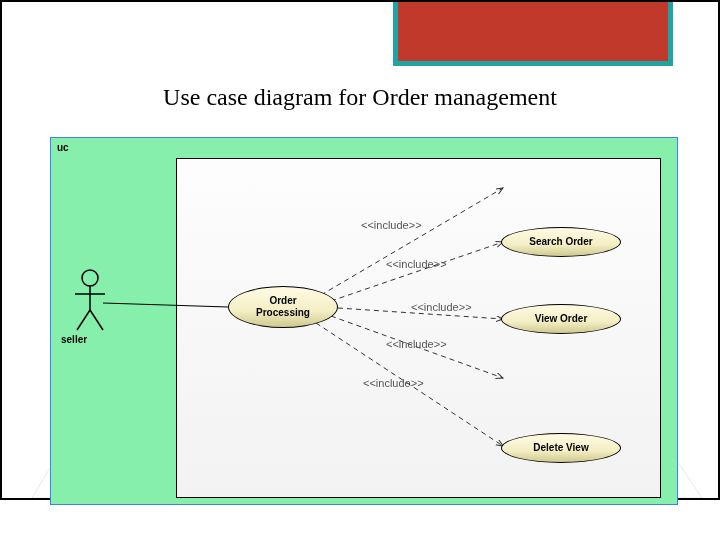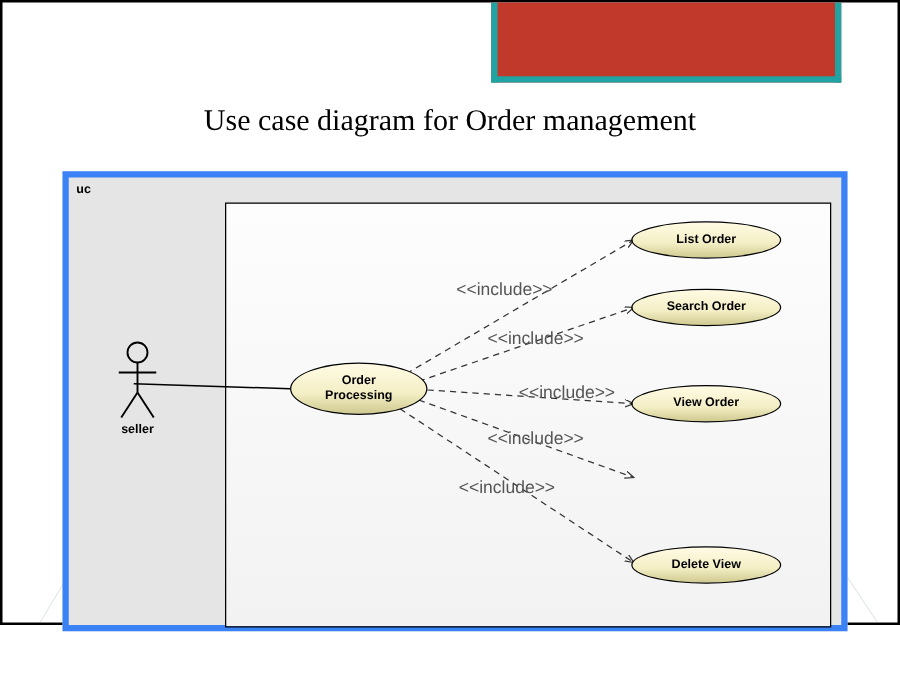--- a/index.html
+++ b/index.html
@@ -35,42 +35,41 @@
     font-size: 24px;
     color: #000;
     z-index: 2;
   }
   .diagram-wrap {
     position: absolute;
     top: 135px;
     left: 48px;
     width: 628px;
     height: 368px;
-    background: #e5e5e5;
-    border: 5px solid #3b82f6;
+    background: #86efac;
+    border: 1px solid #3b82f6;
     z-index: 1;
   }
   .uc-label {
     position: absolute;
     top: 4px; left: 6px;
     font-size: 10px; font-weight: bold;
   }
   .system-box {
     position: absolute;
     top: 20px; left: 125px;
     width: 485px; height: 340px;
     border: 1px solid #000;
     background: linear-gradient(#fdfdfd, #f2f2f2);
   }
   
   .actor {
     position: absolute;
-    left: 26px; top: 130px;
+    left: 10px; top: 130px;
     width: 58px;
-    text-align: center;
     font-size: 10px; font-weight: bold;
   }
   .actor svg { display:block; margin: 0 auto; }
   
   .oval {
     position: absolute;
     border: 1px solid #000;
     border-radius: 50%;
     display: flex; align-items: center; justify-content: center;
     text-align: center;
@@ -84,21 +83,21 @@
     width: 110px; height: 42px;
   }
   .uc1 { left: 450px; top: 35px;  width: 120px; height: 30px; }
   .uc2 { left: 450px; top: 89px;  width: 120px; height: 30px; }
   .uc3 { left: 450px; top: 166px; width: 120px; height: 30px; }
   .uc4 { left: 450px; top: 222px; width: 110px; height: 40px; }
   .uc5 { left: 450px; top: 295px; width: 120px; height: 30px; }
   
   .incl {
     position: absolute;
-    font-size: 14px;
+    font-size: 11px;
     color: #555;
   }
   svg.connectors {
     position: absolute;
     top: 0; left: 0;
     width: 628px; height: 368px;
     pointer-events: none;
   }
 </style>
 </head>
@@ -153,18 +152,17 @@
       <line x1="265" y1="185" x2="452" y2="308" stroke="#333" stroke-width="1" stroke-dasharray="5,4" marker-end="url(#arrow)"></line>
     </svg>
 
     <div class="incl" style="left:310px; top:81px;">&lt;&lt;include&gt;&gt;</div>
     <div class="incl" style="left:335px; top:120px;">&lt;&lt;include&gt;&gt;</div>
     <div class="incl" style="left:360px; top:163px;">&lt;&lt;include&gt;&gt;</div>
     <div class="incl" style="left:335px; top:200px;">&lt;&lt;include&gt;&gt;</div>
     <div class="incl" style="left:312px; top:239px;">&lt;&lt;include&gt;&gt;</div>
 
     <div class="oval main-oval">Order Processing</div>
-    <div class="oval uc1">List Order</div>
     <div class="oval uc3">View Order</div>
     <div class="oval uc2">Search Order</div>
     <div class="oval uc5">Delete View</div>
   </div>
 </div>
 
 </body></html>

